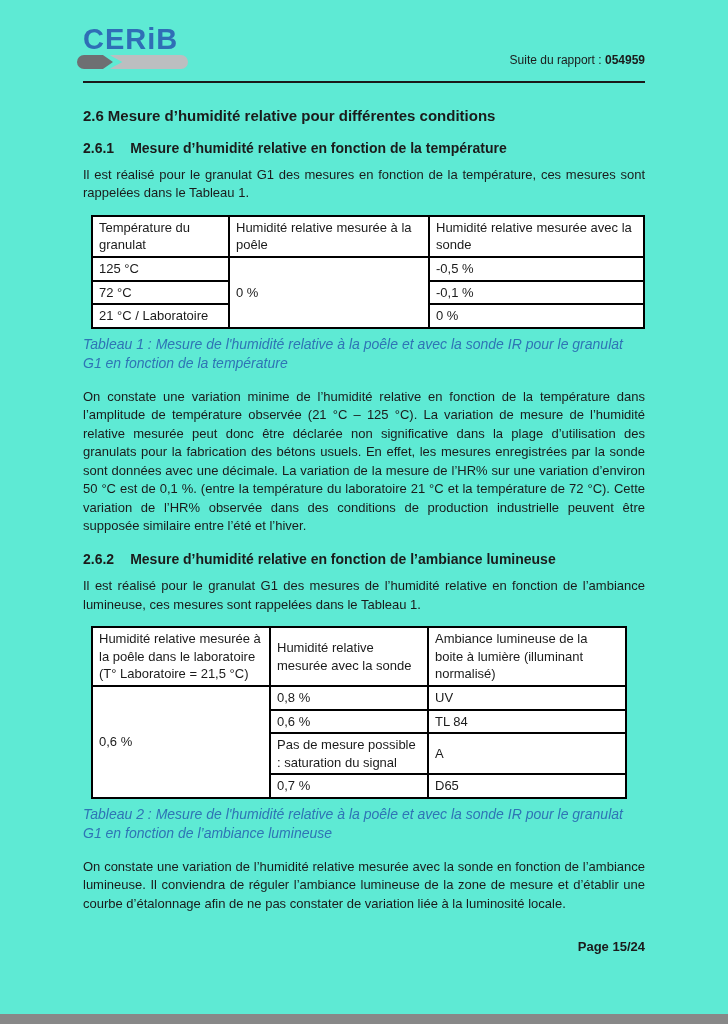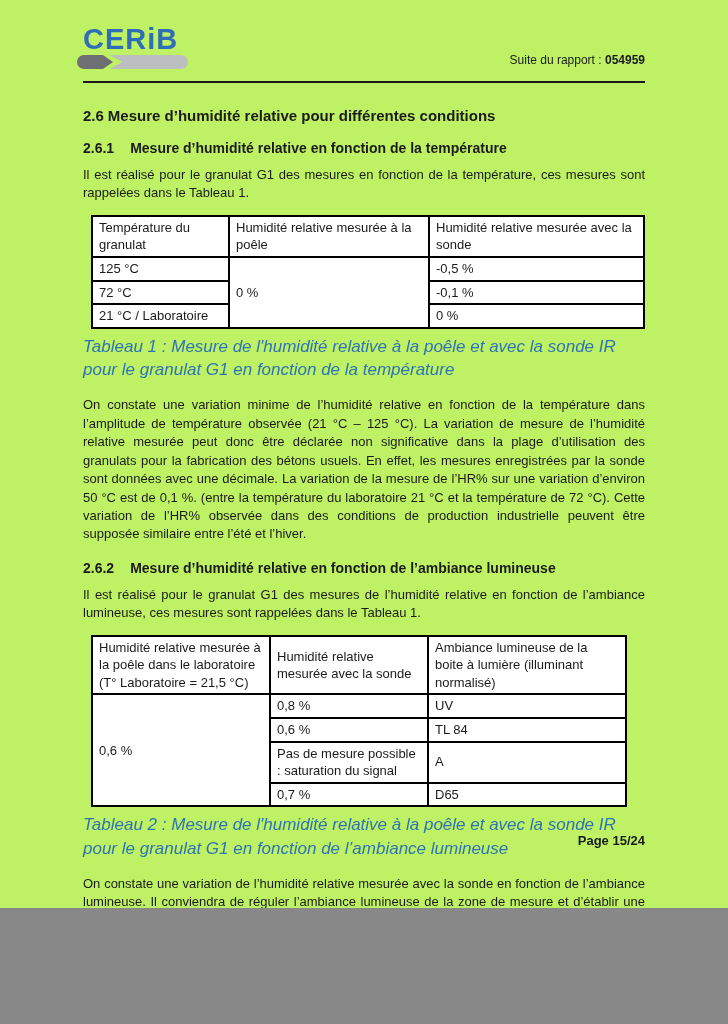--- a/index.html
+++ b/index.html
@@ -1,18 +1,18 @@
 <!DOCTYPE html>
 <html><head>
 <meta charset="utf-8">
 <style>
   * { margin:0; padding:0; box-sizing:border-box; }
   html,body { background:#888; }
   .page {
-    width:728px; height:908px; margin:0 auto; background:#bef264;
+    width:728px; height:1014px; margin:0 auto; background:#5eead4;
     font-family:"Liberation Sans", sans-serif; color:#1b1b1b;
     position:relative; overflow:hidden;
   }
   .header {
     display:flex; justify-content:space-between; align-items:flex-end;
     margin:0 83px; padding-top:25px; padding-bottom:12px;
     border-bottom:2px solid #1a1a1a;
   }
   .logo { display:flex; flex-direction:column; line-height:1; }
   .logo-text {
@@ -57,21 +57,21 @@
     border:2px solid #000; vertical-align:middle;
     font-size:13px; font-weight:400; padding:2px 6px; line-height:1.35;
     background:#fff;
   }
   .t1 { width:552px; }
   .t1 col.c1 { width:137px; } .t1 col.c2 { width:200px; } .t1 col.c3 { width:215px; }
   .t2 { width:534px;padding-left:48px; }
   .t2 col.c1 { width:178px; } .t2 col.c2 { width:158px; } .t2 col.c3 { width:198px; }
 
   .caption {
-    font-size:17px; font-style:italic; line-height:1.4;
+    font-size:14px; font-style:italic; line-height:1.4;
     margin-bottom:14px; text-align:left;
   }
 
   .footer {
     position:absolute; right:83px; bottom:60px;
     font-size:13px; font-weight:700;
   }
 </style>
 </head>
 <body>

